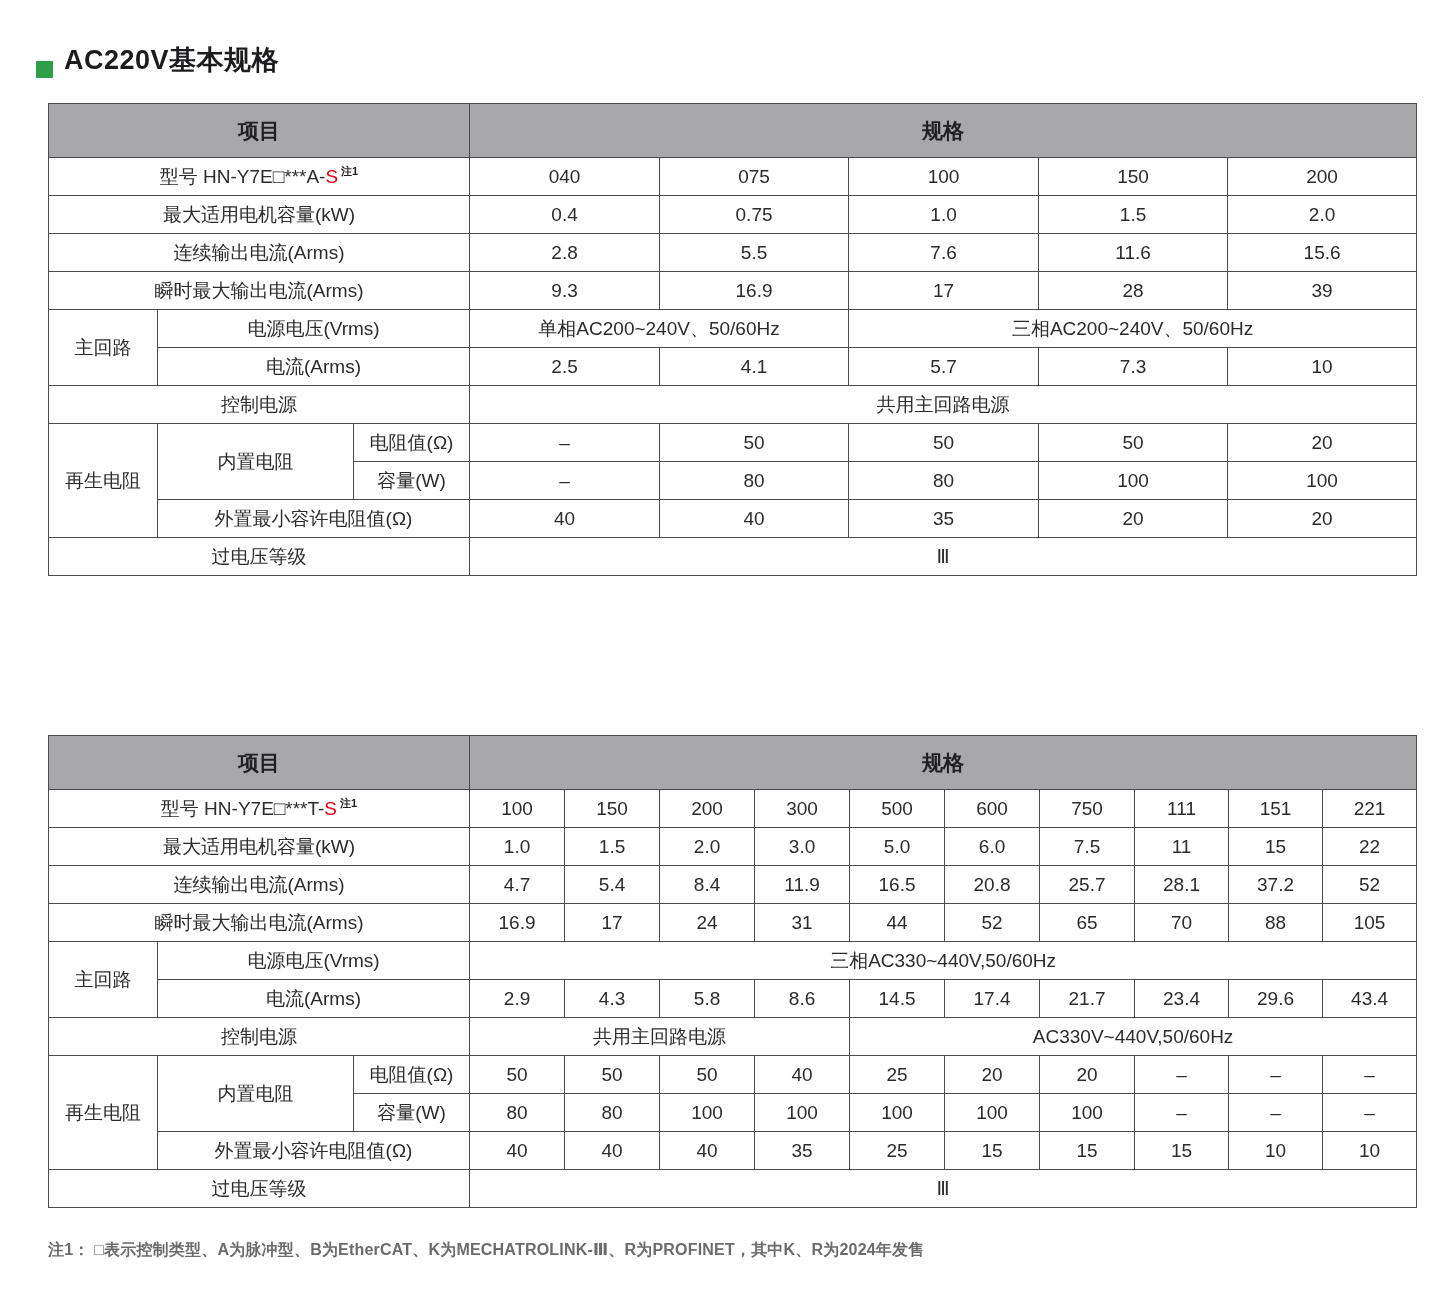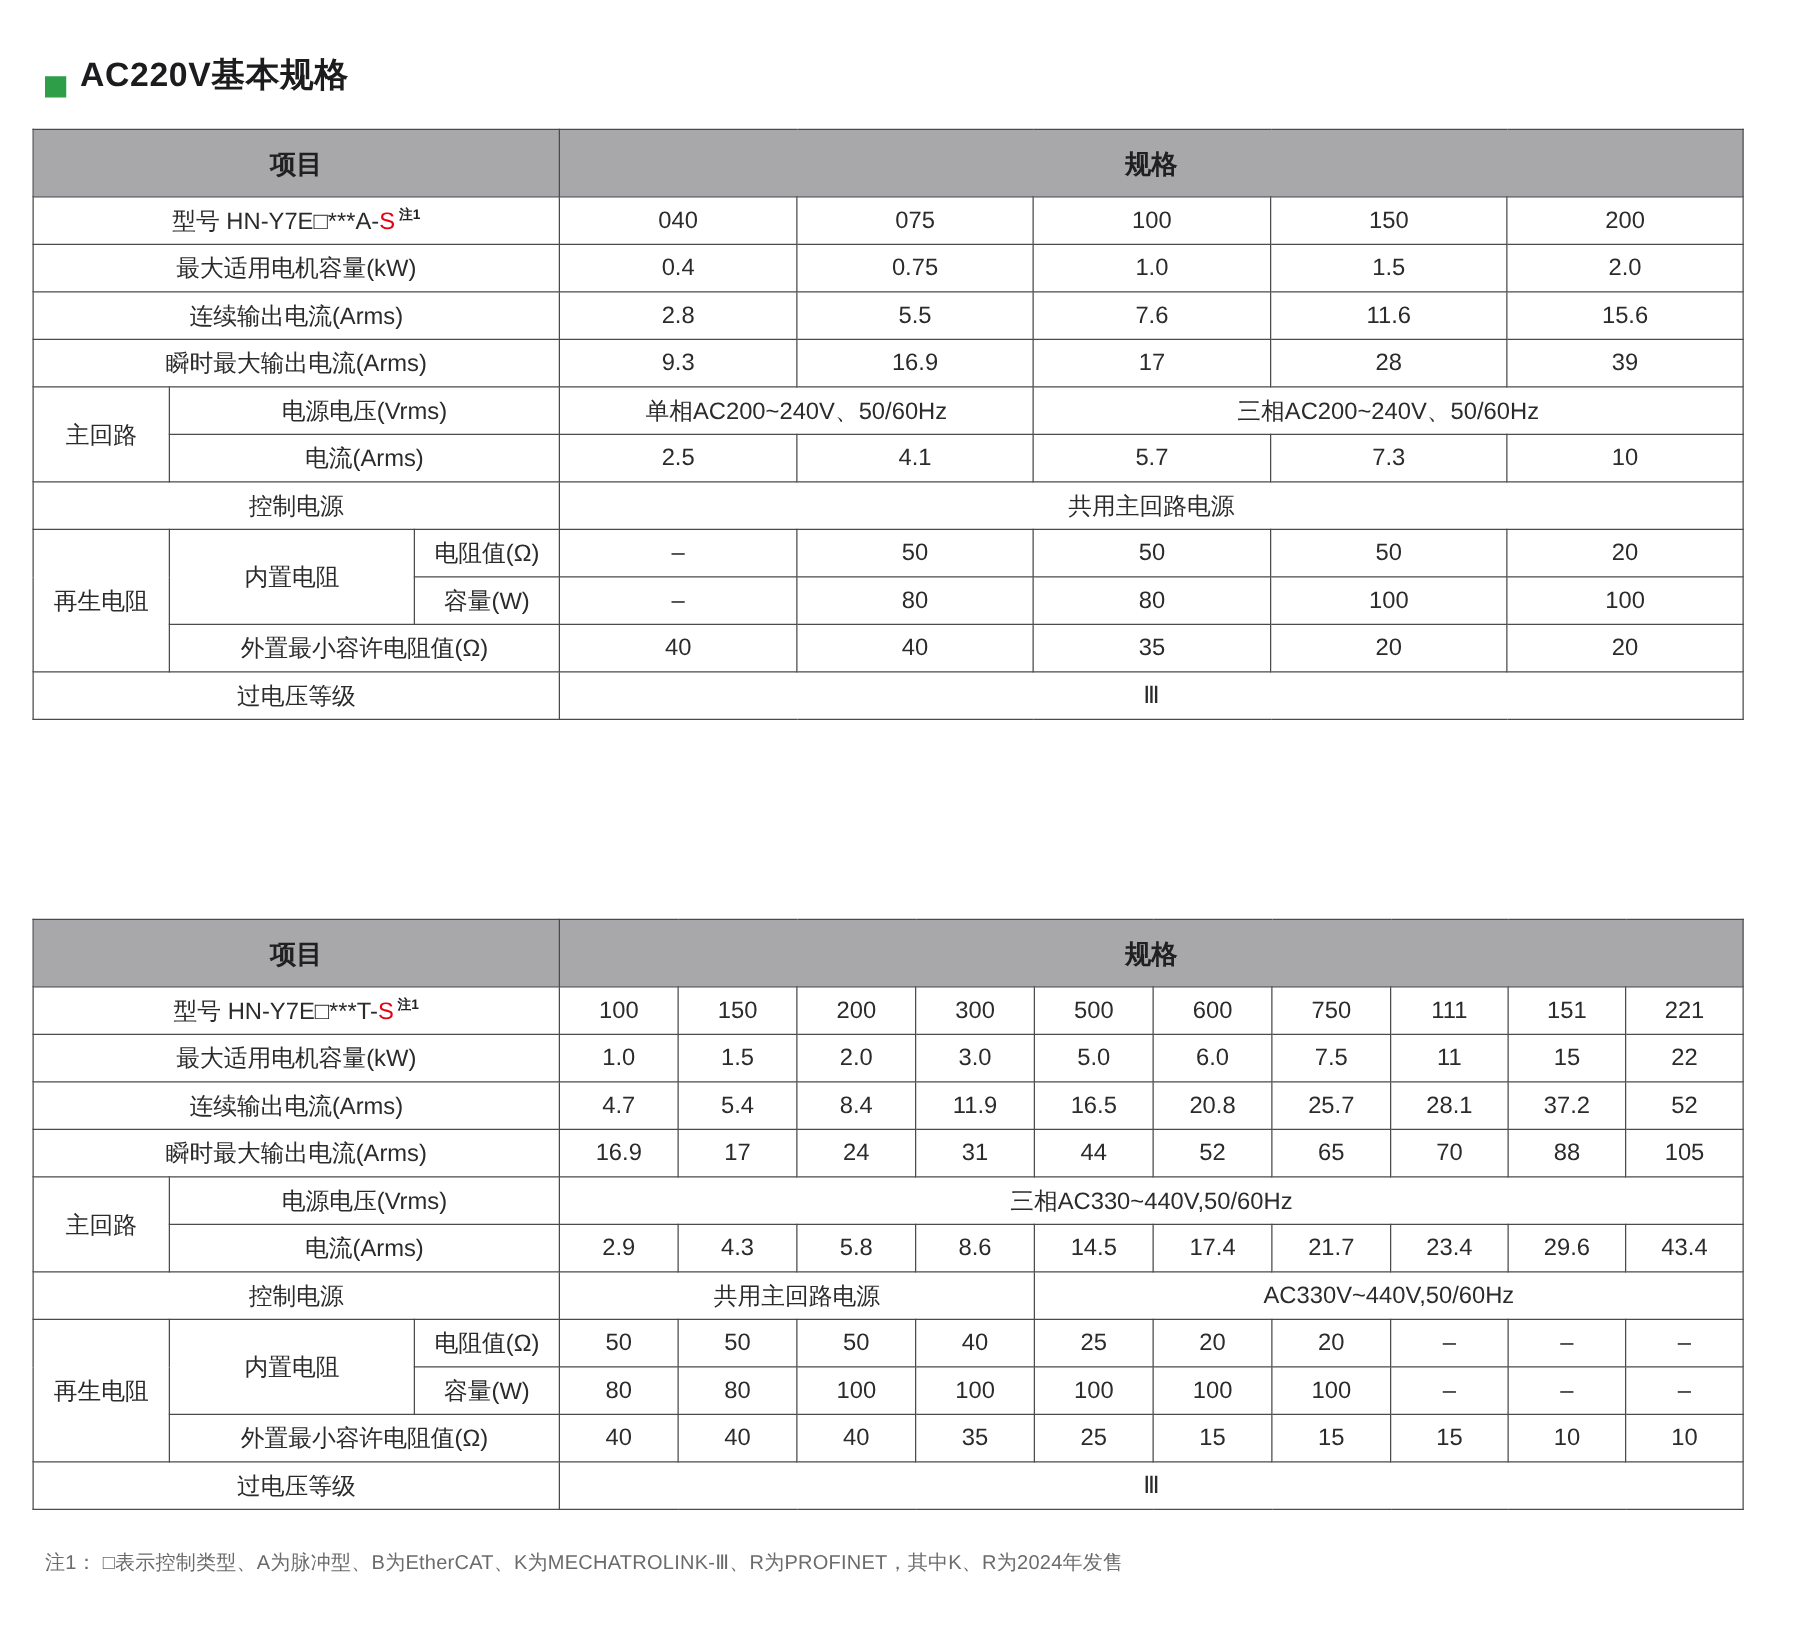--- a/index.html
+++ b/index.html
@@ -32,21 +32,21 @@
   .section-title h2 {
     margin: 0;
     font-size: 27px;
     font-weight: bold;
     letter-spacing: 0.5px;
     color: #1c1c1e;
     white-space: nowrap;
   }
   table.spec {
     position: absolute;
-    left: 26px;
+    left: 48px;
     width: 1368px;
     border-collapse: collapse;
     table-layout: fixed;
   }
   .t-1 { top: 103px; }
   .t-2 { top: 735px; }
   .spec th, .spec td {
     border: 1.5px solid var(--grid-line, #4b4b4d);
     text-align: center;
     vertical-align: middle;
@@ -70,26 +70,27 @@
   .red { color: var(--model-suffix-red, #e60012); }
   sup.note {
     font-size: 11px;
     font-weight: bold;
     color: #231f20;
     margin-left: 3px;
     margin-top: 38px;
   }
   .footnote {
     position: absolute;
-    left: 36px;
+    left: 48px;
     top: 1240px;
     font-size: 16px;
     color: #6b6b6d;
     letter-spacing: 0.2px;
     white-space: nowrap;
+    font-weight: bold;
   }
 </style>
 </head>
 <body>
 
 <div class="page">
 
   <div class="section-title st-1">
     <span class="bullet"></span>
     <h2>AC220V基本规格</h2>

